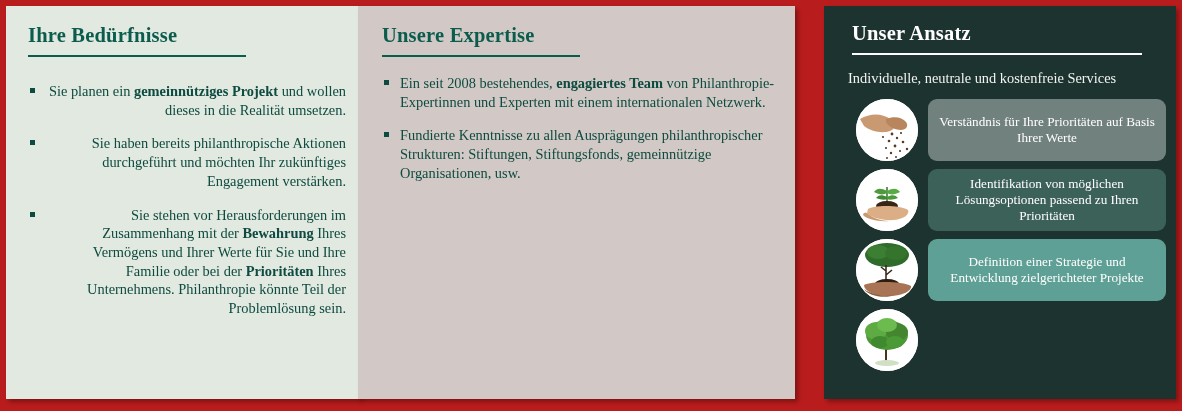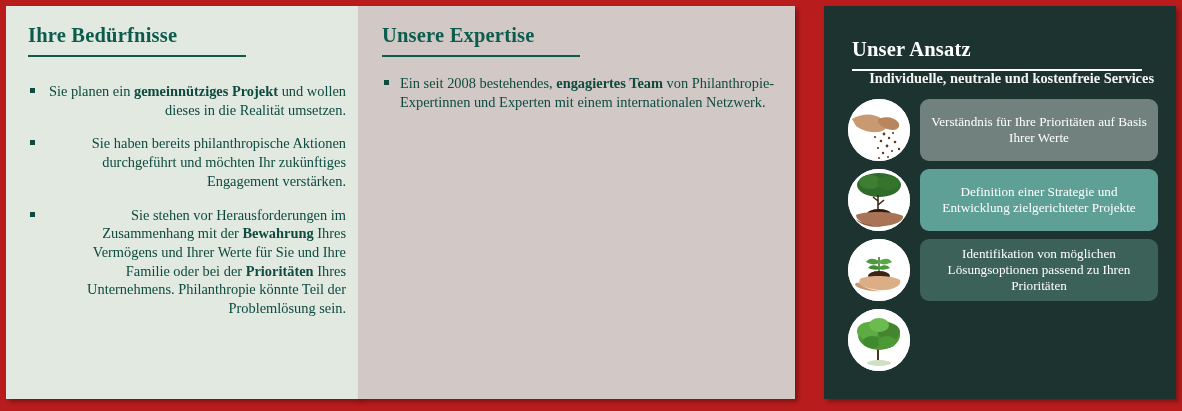--- a/index.html
+++ b/index.html
@@ -83,37 +83,36 @@
 
   #needs-list  { left: 22px; top: 76px; width: 318px; text-align: right; }
   #needs-list li { margin-bottom: 15px; }
 
   #expert-list { left: 24px; top: 68px; width: 400px; }
   #expert-list li { margin-bottom: 15px; }
 
   
   #panel-approach .panel-title { color: #ffffff; }
   #panel-approach .title-rule  { background: #ffffff; }
-  #panel-approach .head { position: absolute; left: 28px; top: 16px; width: 300px; margin-top: 16px; }
+  #panel-approach .head { position: absolute; left: 28px; top: 16px; width: 300px; }
   #panel-approach .title-rule { margin-top: 8px; width: 290px; }
 
   .approach-sub {
     position: absolute;
     left: 24px;
     top: 64px;
     width: 306px;
-    text-align: right;
+    text-align: left;
     color: #f2f4f2;
     font-size: 14.4px;
-    font-weight: bold;
   }
 
   .approach-rows {
     position: absolute;
-    left: 24px;
+    left: 32px;
     top: 92px;
     width: 310px;
   }
   .approach-row {
     display: flex;
     align-items: center;
     height: 64px;
     margin-bottom: 6px;
   }
   .circle-wrap {
@@ -161,20 +160,21 @@
       </ul>
   </section>
 
   <section class="panel" id="panel-expert">
     <div class="head">
       <div class="panel-title">Unsere Expertise</div>
       <hr class="title-rule">
     </div>
     <ul class="bullets" id="expert-list">
         <li><span>Ein seit 2008 bestehendes, </span><b>engagiertes Team</b><span> von Philanthropie-Expertinnen und Experten mit einem internationalen Netzwerk.</span></li>
+        <li><span>Fundierte Kenntnisse zu allen Ausprägungen philanthropischer Strukturen: Stiftungen, Stiftungsfonds, gemeinnützige Organisationen, usw.</span></li>
       </ul>
   </section>
 
   <section class="panel" id="panel-approach">
     <div class="head">
       <div class="panel-title">Unser Ansatz</div>
       <hr class="title-rule">
     </div>
     <div class="approach-sub">Individuelle, neutrale und kostenfreie Services</div>
     <div class="approach-rows" id="approach-rows">
@@ -201,51 +201,51 @@
                 <circle cx="31" cy="59" r="1.0"></circle>
       </g>
     </svg>
           </div>
           <div class="pill" style="background: rgb(113, 130, 126);">Verständnis für Ihre Prioritäten auf Basis Ihrer Werte</div>
         </div>
         <div class="approach-row">
           <div class="circle-wrap">
     <svg class="art" viewBox="0 0 62 62" xmlns="http://www.w3.org/2000/svg">
       <rect width="62" height="62" fill="#ffffff"></rect>
-      <ellipse cx="31" cy="16" rx="22" ry="12" fill="#2f6b2a"></ellipse>
-      <ellipse cx="22" cy="13" rx="11" ry="7" fill="#3c7f32"></ellipse>
-      <ellipse cx="40" cy="14" rx="11" ry="7" fill="#35742c"></ellipse>
-      <path d="M30 26 L30 44 M30 32 L25 28 M30 36 L36 31" stroke="#3b2a19" stroke-width="1.6" fill="none"></path>
-      <ellipse cx="31" cy="45" rx="12" ry="5" fill="#2e1d11"></ellipse>
-      <path d="M8 46 C16 42, 46 42, 55 47 C56 52, 46 57, 32 57 C18 57, 8 52, 8 46 Z" fill="#a87455"></path>
-      <path d="M8 50 C14 55, 28 58, 40 56 C28 60, 12 57, 8 50 Z" fill="#8e5e42"></path>
-    </svg>
-          </div>
-          <div class="pill" style="background: rgb(94, 160, 149);">Definition einer Strategie und Entwicklung zielgerichteter Projekte</div>
-        </div>
-        <div class="approach-row">
-          <div class="circle-wrap">
-    <svg class="art" viewBox="0 0 62 62" xmlns="http://www.w3.org/2000/svg">
-      <rect width="62" height="62" fill="#ffffff"></rect>
       <path d="M31 34 L31 18" stroke="#3f7a33" stroke-width="1.6" fill="none"></path>
       <path d="M31 22 C24 18, 20 20, 18 23 C23 26, 28 26, 31 24 Z" fill="#4e9a3c"></path>
       <path d="M31 22 C38 18, 42 20, 44 23 C39 26, 34 26, 31 24 Z" fill="#57ab44"></path>
       <path d="M31 28 C26 25, 22 26, 20 29 C25 31, 29 31, 31 30 Z" fill="#3f8a32"></path>
       <path d="M31 28 C36 25, 40 26, 42 29 C37 31, 33 31, 31 30 Z" fill="#4b9a3a"></path>
       <ellipse cx="31" cy="37" rx="11" ry="5" fill="#3a2416"></ellipse>
       <path d="M12 40 C18 36, 44 36, 52 41 C54 45, 48 50, 38 51 C26 52, 14 48, 11 44 Z" fill="#dcae86"></path>
       <path d="M11 44 C8 43, 6 45, 8 47 C12 50, 22 53, 33 52 C24 52, 15 48, 11 44 Z" fill="#c9996f"></path>
     </svg>
           </div>
           <div class="pill" style="background: rgb(60, 97, 89);">Identifikation von möglichen Lösungsoptionen passend zu Ihren Prioritäten</div>
         </div>
         <div class="approach-row">
           <div class="circle-wrap">
     <svg class="art" viewBox="0 0 62 62" xmlns="http://www.w3.org/2000/svg">
       <rect width="62" height="62" fill="#ffffff"></rect>
+      <ellipse cx="31" cy="16" rx="22" ry="12" fill="#2f6b2a"></ellipse>
+      <ellipse cx="22" cy="13" rx="11" ry="7" fill="#3c7f32"></ellipse>
+      <ellipse cx="40" cy="14" rx="11" ry="7" fill="#35742c"></ellipse>
+      <path d="M30 26 L30 44 M30 32 L25 28 M30 36 L36 31" stroke="#3b2a19" stroke-width="1.6" fill="none"></path>
+      <ellipse cx="31" cy="45" rx="12" ry="5" fill="#2e1d11"></ellipse>
+      <path d="M8 46 C16 42, 46 42, 55 47 C56 52, 46 57, 32 57 C18 57, 8 52, 8 46 Z" fill="#a87455"></path>
+      <path d="M8 50 C14 55, 28 58, 40 56 C28 60, 12 57, 8 50 Z" fill="#8e5e42"></path>
+    </svg>
+          </div>
+          <div class="pill" style="background: rgb(94, 160, 149);">Definition einer Strategie und Entwicklung zielgerichteter Projekte</div>
+        </div>
+        <div class="approach-row">
+          <div class="circle-wrap">
+    <svg class="art" viewBox="0 0 62 62" xmlns="http://www.w3.org/2000/svg">
+      <rect width="62" height="62" fill="#ffffff"></rect>
       <path d="M30 52 L30 32 M30 40 L22 33 M30 38 L39 31" stroke="#4a3420" stroke-width="2" fill="none"></path>
       <ellipse cx="31" cy="26" rx="21" ry="15" fill="#4e9636"></ellipse>
       <ellipse cx="20" cy="22" rx="11" ry="9" fill="#5eab43"></ellipse>
       <ellipse cx="41" cy="23" rx="11" ry="9" fill="#43862f"></ellipse>
       <ellipse cx="31" cy="16" rx="10" ry="7" fill="#6bbb4e"></ellipse>
       <ellipse cx="24" cy="33" rx="9" ry="6" fill="#3f8a2e"></ellipse>
       <ellipse cx="39" cy="33" rx="9" ry="6" fill="#4b9a36"></ellipse>
       <ellipse cx="31" cy="54" rx="12" ry="3" fill="#cfe0c4"></ellipse>
     </svg>
           </div>

